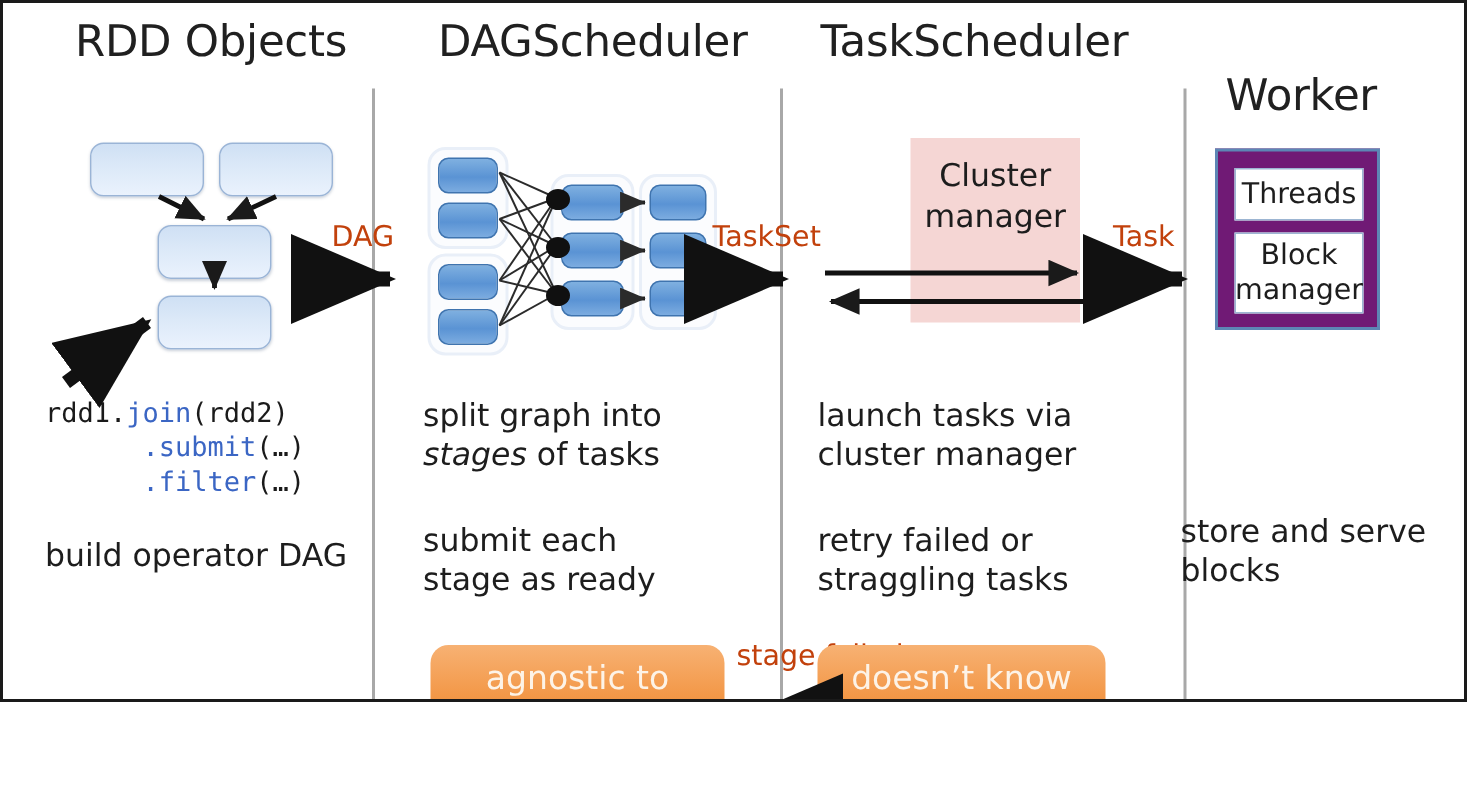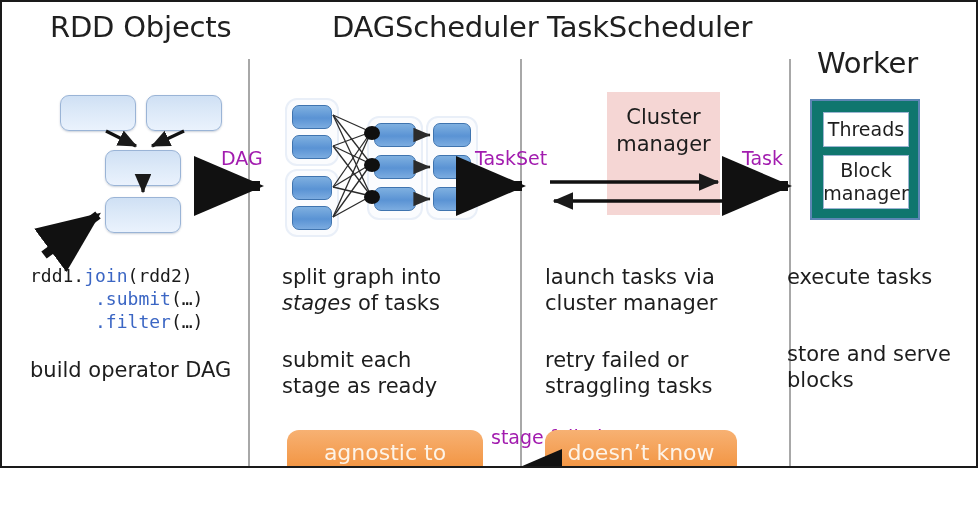--- a/index.html
+++ b/index.html
@@ -58,21 +58,21 @@
     position: absolute;
     border: 2px solid #e9eff8;
     border-radius: 12px;
     background: #fbfcfe;
     box-sizing: border-box;
   }
   
   .flow-label {
     position: absolute;
     font-size: 19px;
-    color: #a21caf;
+    color: #c2410c;
     white-space: nowrap;
     font-family: "DejaVu Sans", sans-serif;
   }
   
   .body-text {
     position: absolute;
     font-size: 21px;
     line-height: 26px;
     color: #1d1d1d;
     white-space: pre-line;
@@ -104,21 +104,21 @@
     color: #1d1d1d;
     text-align: center;
     white-space: pre-line;
     width: 100%;
     font-family: "DejaVu Sans", sans-serif;
   }
   
   .worker-outer {
     position: absolute;
     border: 2px solid #5d86b5;
-    background: #0f766e;
+    background: #701a75;
     box-sizing: border-box;
   }
   .worker-inner {
     position: absolute;
     border: 1px solid #9cb5d2;
     background: #ffffff;
     box-sizing: border-box;
     display: flex;
     align-items: center;
     justify-content: center;
@@ -154,21 +154,21 @@
     height: 530px;
     pointer-events: none;
   }
 </style>
 </head>
 <body>
 
 <div id="canvas">
 
   <div class="col-header" style="left:48px;">RDD Objects</div>
-  <div class="col-header" style="left:290px;margin-left:40px;">DAGScheduler</div>
+  <div class="col-header" style="left:290px;">DAGScheduler</div>
   <div class="col-header" style="left:545px;">TaskScheduler</div>
   <div class="col-header" style="left:815px;margin-top:36px;">Worker</div>
 
   <div class="divider" style="left:246px; top:57px; height:408px;"></div>
   <div class="divider" style="left:518px; top:57px; height:408px;"></div>
   <div class="divider" style="left:787px; top:57px; height:408px;"></div>
 
   <div class="rdd-box" style="left:58px;  top:93px;  width:76px; height:36px;"></div>
   <div class="rdd-box" style="left:144px; top:93px;  width:76px; height:36px;"></div>
   <div class="rdd-box" style="left:103px; top:148px; width:76px; height:36px;"></div>
@@ -212,21 +212,20 @@
 cluster manager</div>
   <div class="body-text" style="left:543px; top:345px;">retry failed or
 straggling tasks</div>
 
   <div class="worker-outer" style="left:808px; top:97px; width:110px; height:121px;">
     <div class="worker-inner" style="left:11px; top:11px; width:86px; height:35px;">Threads</div>
     <div class="worker-inner" style="left:11px; top:54px; width:86px; height:54px;">Block
 manager</div>
   </div>
 
-  <div class="body-text" style="left:785px; top:262px;">execute tasks</div>
   <div class="body-text" style="left:785px; top:339px;">store and serve
 blocks</div>
 
   <div class="flow-label" style="left:219px; top:145px;">DAG</div>
   <div class="flow-label" style="left:473px; top:145px;">TaskSet</div>
   <div class="flow-label" style="left:740px; top:145px;">Task</div>
   <div class="flow-label" style="left:489px; top:424px; line-height:23px; text-align:center;">stage
 failed</div>
 
   <div class="callout" style="left:285px; top:428px; width:196px; height:74px;">agnostic to

